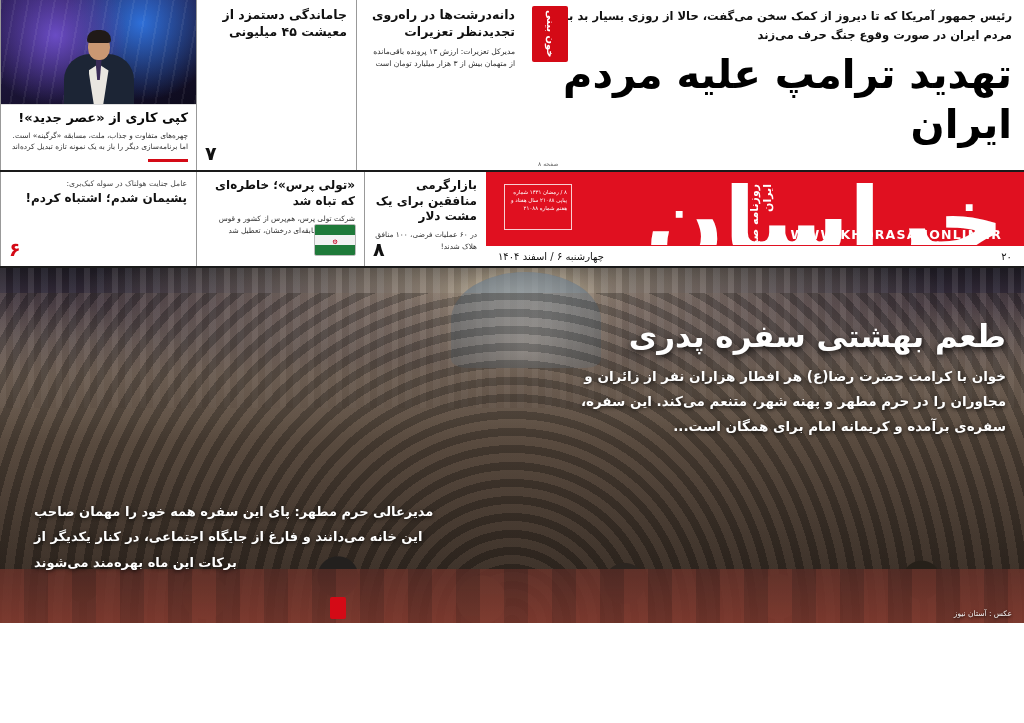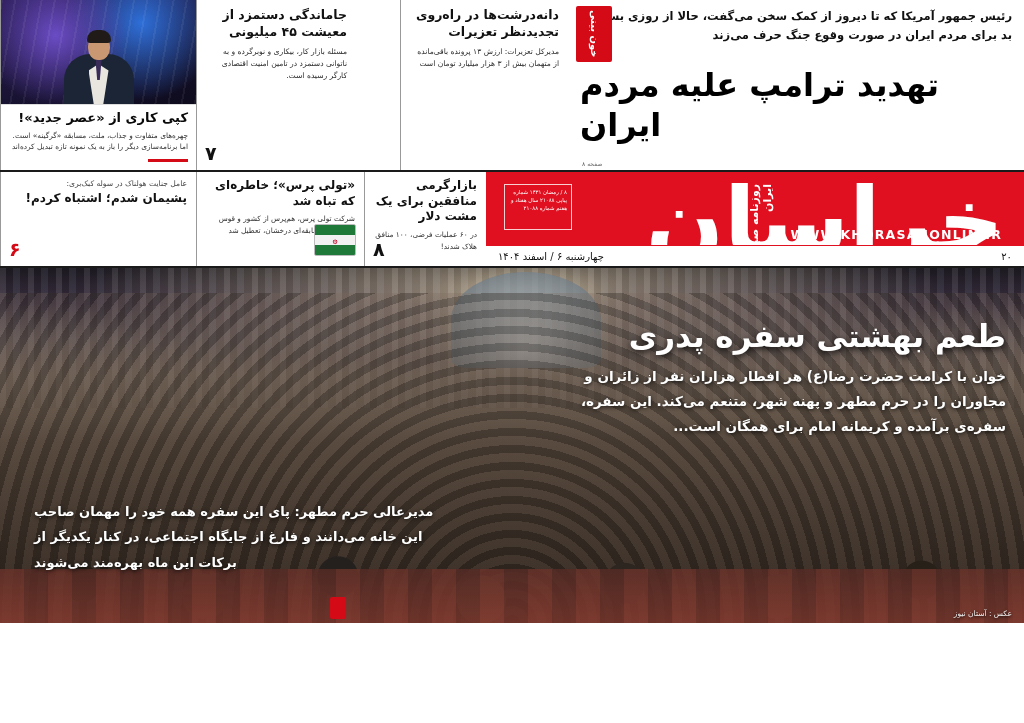--- a/index.html
+++ b/index.html
@@ -142,21 +142,21 @@
     background: #d40a16;
   }
 
   .brief-col {
     border-left: 1px solid #999;
     box-sizing: border-box;
     padding: 7px 9px 6px 9px;
     position: relative;
   }
   .brief-col.c2 { width: 160px; }
-  .brief-col.c3 { width: 168px; margin-left: 44px; }
+  .brief-col.c3 { width: 168px; }
 
   .brief-head {
     font-size: 12.5px;
     font-weight: bold;
     line-height: 1.35;
     color: #111;
   }
   .brief-body {
     margin-top: 5px;
     font-size: 7.6px;
@@ -181,25 +181,25 @@
     position: relative;
   }
   .lead-kicker {
     font-size: 11.5px;
     line-height: 1.65;
     text-align: right;
     color: #111;
     font-weight: bold;
   }
   .lead-headline {
-    margin-top: 20px;
-    font-size: 32px;
+    margin-top: 4px;
+    font-size: 40px;
     font-weight: bold;
     letter-spacing: -0.5px;
-    text-align: left;
+    text-align: right;
     color: #000;
     line-height: 1.25;
     direction: rtl;
   }
   .lead-credit {
     position: absolute;
     left: 14px;
     bottom: 3px;
     font-size: 6px;
     color: #666;
@@ -484,21 +484,20 @@
       <div class="lead-credit">صفحه ۸</div>
     </div>
 
     <div class="brief-col c3">
       <div class="brief-head">دانه‌درشت‌ها در راه‌روی تجدیدنظر تعزیرات</div>
       <div class="brief-body">مدیرکل تعزیرات: ارزش ۱۳ پرونده باقی‌مانده از متهمان بیش از ۳ هزار میلیارد تومان است</div>
     </div>
 
     <div class="brief-col c2">
       <div class="brief-head">جاماندگی دستمزد از معیشت ۴۵ میلیونی</div>
-      <div class="brief-body">مسئله بازار کار، بیکاری و نوبرگرده و به ناتوانی دستمزد در تامین امنیت اقتصادی کارگر رسیده است.</div>
       <div class="page-num">۷</div>
     </div>
 
     <div class="promo-box">
       <div class="promo-photo">
         <div class="stagelights"></div>
         <div class="promo-person">
           <div class="body"></div>
           <div class="shirt"></div>
           <div class="tie"></div>

